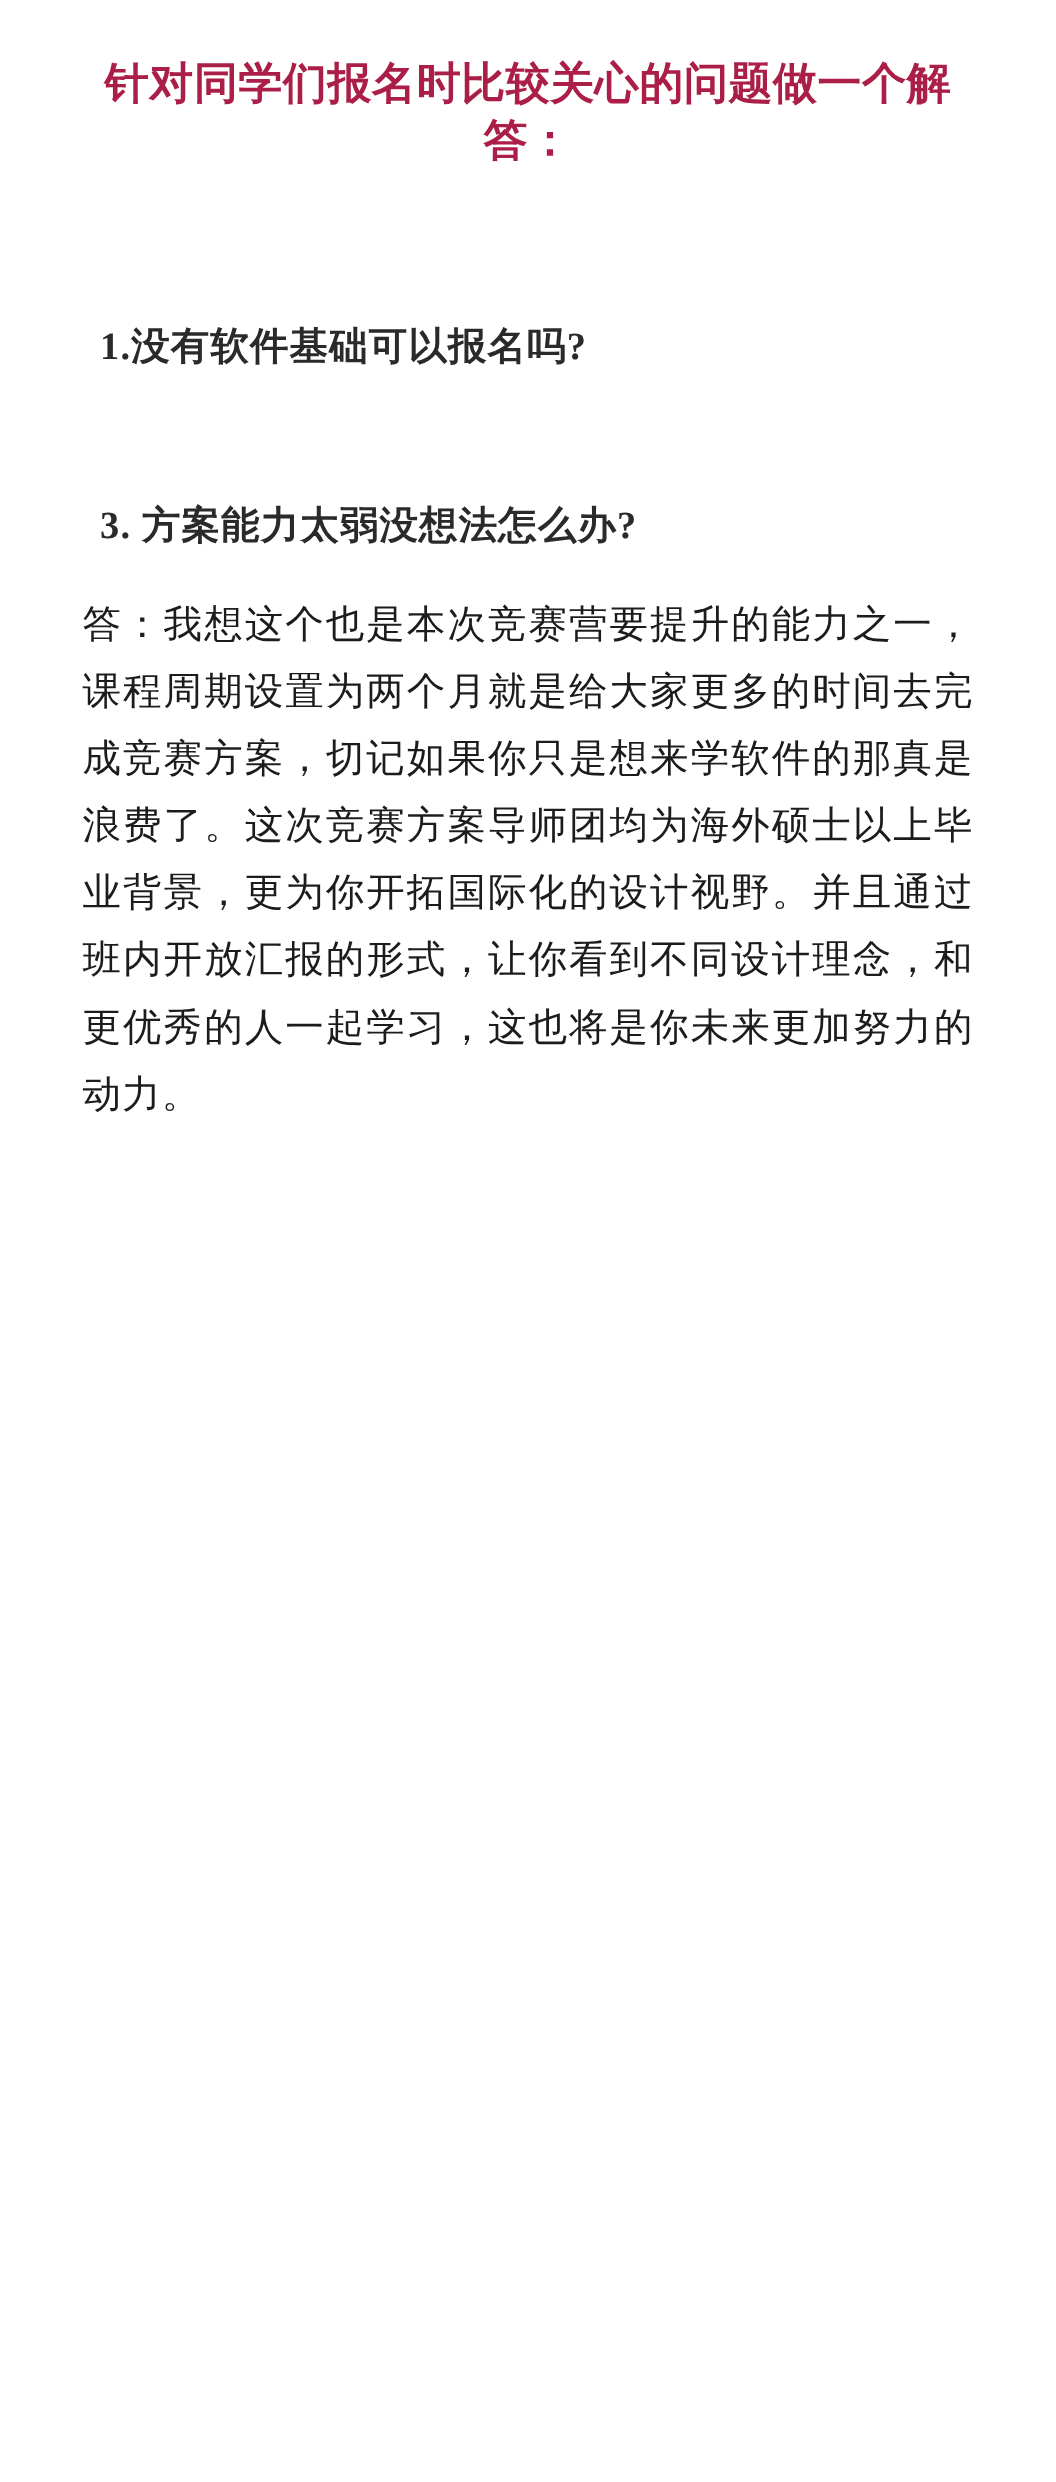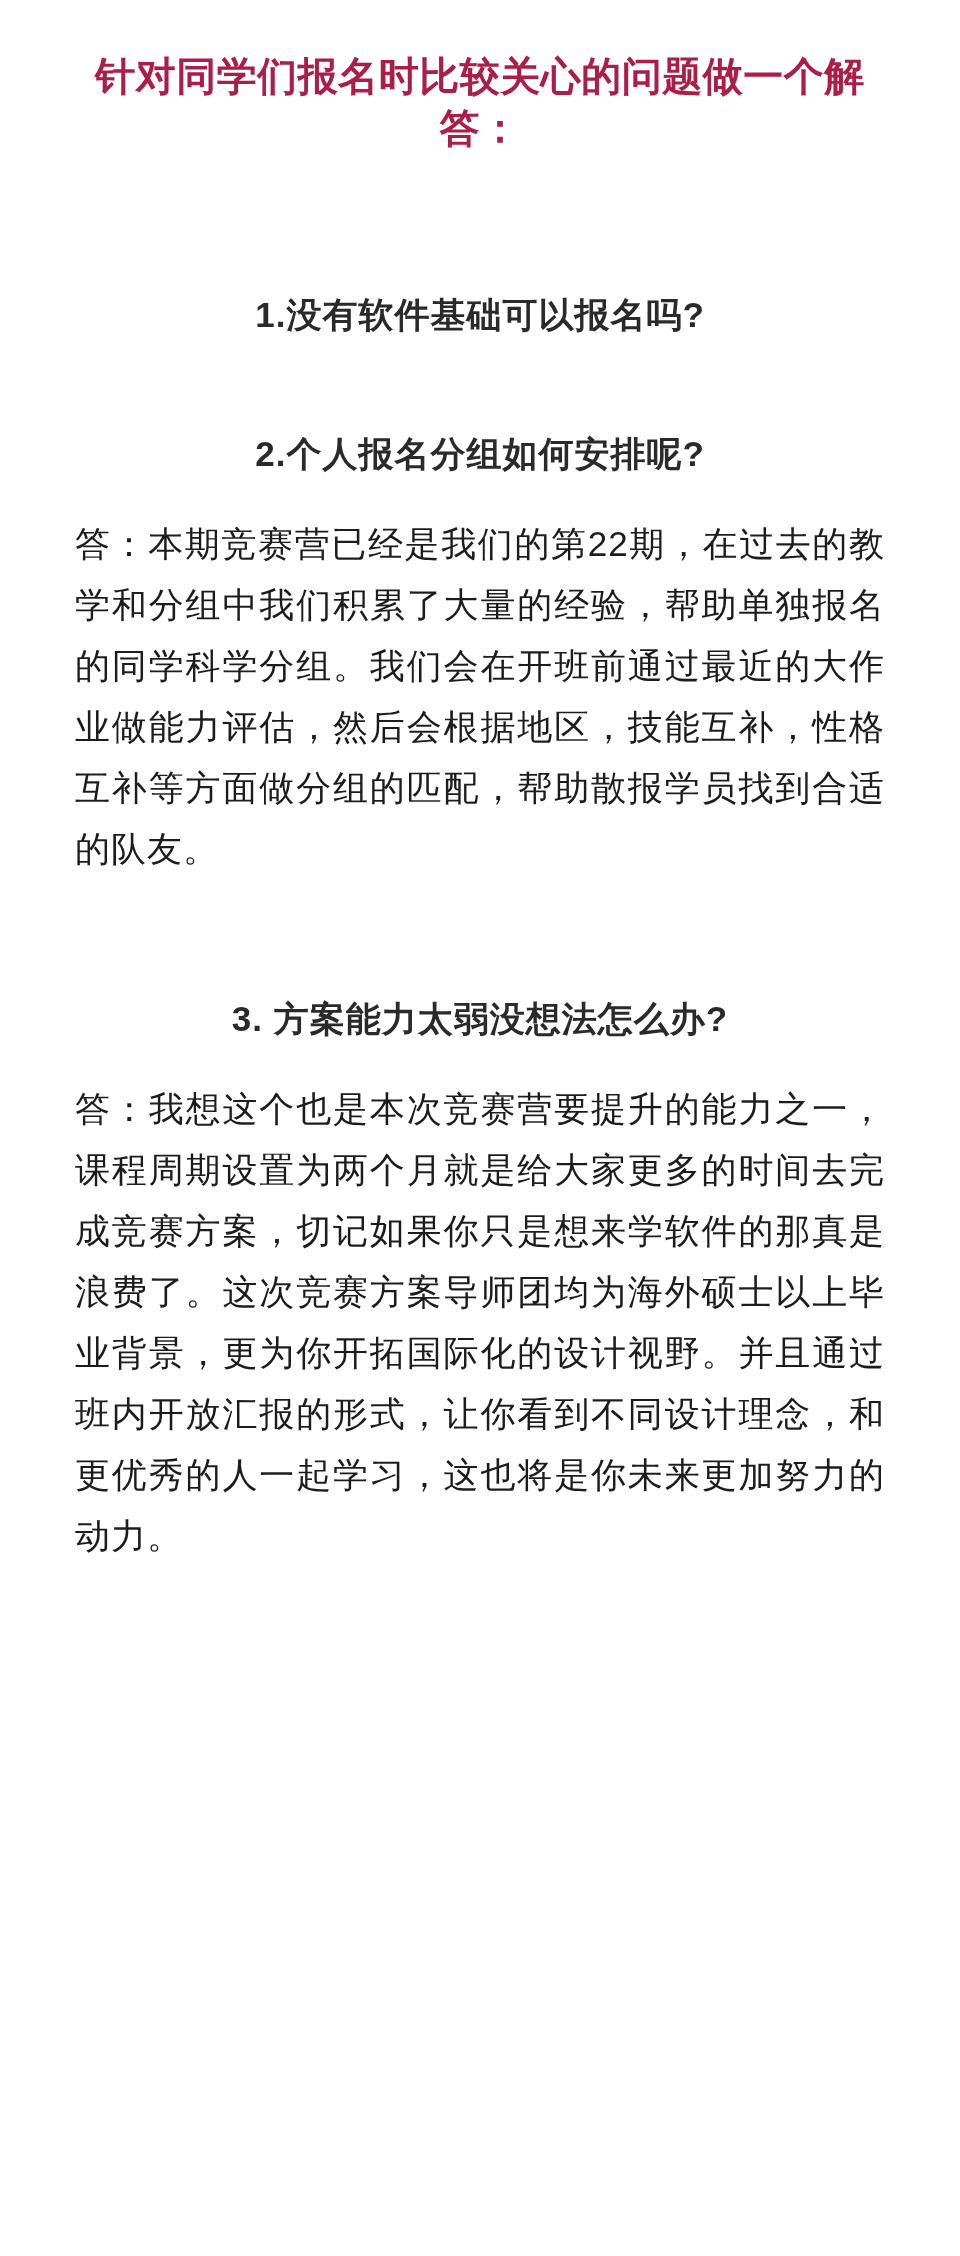--- a/index.html
+++ b/index.html
@@ -6,21 +6,21 @@
     margin: 0;
     padding: 0;
     background: #ffffff;
   }
   .page {
     position: relative;
     width: 960px;
     height: 2256px;
     background: #ffffff;
     overflow: hidden;
-    font-family: Liberation Sans, sans-serif;
+    font-family: Liberation Serif, serif;
     -webkit-font-smoothing: antialiased;
   }
   .content {
     padding: 0 75px;
   }
   .title {
     margin-top: 50px;
     font-size: 40px;
     line-height: 52px;
     font-weight: bold;
@@ -28,21 +28,20 @@
     letter-spacing: 0.5px;
     color: #ab1e47; 
   }
   .section .heading {
     font-size: 35px;
     line-height: 46px;
     font-weight: bold;
     color: #2a2a2a;
     letter-spacing: 1px;
     margin: 16px;
-    text-align: center;
   }
   .section-1 { margin-top: 138px; }
   .section-2 { margin-top: 93px; }
   .section-3 { margin-top: 117px; }
   p.para {
     font-size: 35px;
     line-height: 61px;
     color: #1c1c1c;
     letter-spacing: 1px;
     text-align: justify;
@@ -57,24 +56,20 @@
 
 <div class="page">
   <div class="content">
 
     <div class="title" style="color: rgb(171, 30, 71);">针对同学们报名时比较关心的问题做一个解答：</div>
 
     <section class="section section-1">
       <div class="heading">1.没有软件基础可以报名吗?</div>
     </section>
 
-    <section class="section section-2">
-      <div class="heading">2.个人报名分组如何安排呢?</div>
-      <p class="para">答：本期竞赛营已经是我们的第22期，在过去的教学和分组中我们积累了大量的经验，帮助单独报名的同学科学分组。我们会在开班前通过最近的大作业做能力评估，然后会根据地区，技能互补，性格互补等方面做分组的匹配，帮助散报学员找到合适的队友。</p>
-    </section>
 
     <section class="section section-3">
       <div class="heading">3. 方案能力太弱没想法怎么办?</div>
       <p class="para">答：我想这个也是本次竞赛营要提升的能力之一，课程周期设置为两个月就是给大家更多的时间去完成竞赛方案，切记如果你只是想来学软件的那真是浪费了。这次竞赛方案导师团均为海外硕士以上毕业背景，更为你开拓国际化的设计视野。并且通过班内开放汇报的形式，让你看到不同设计理念，和更优秀的人一起学习，这也将是你未来更加努力的动力。</p>
     </section>
 
   </div>
 </div>
 
 </body></html>

